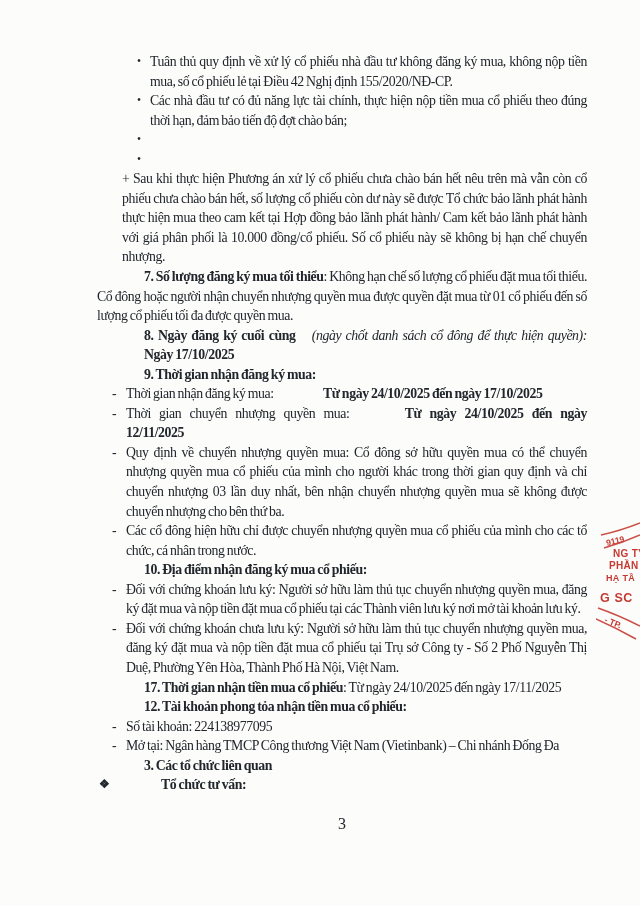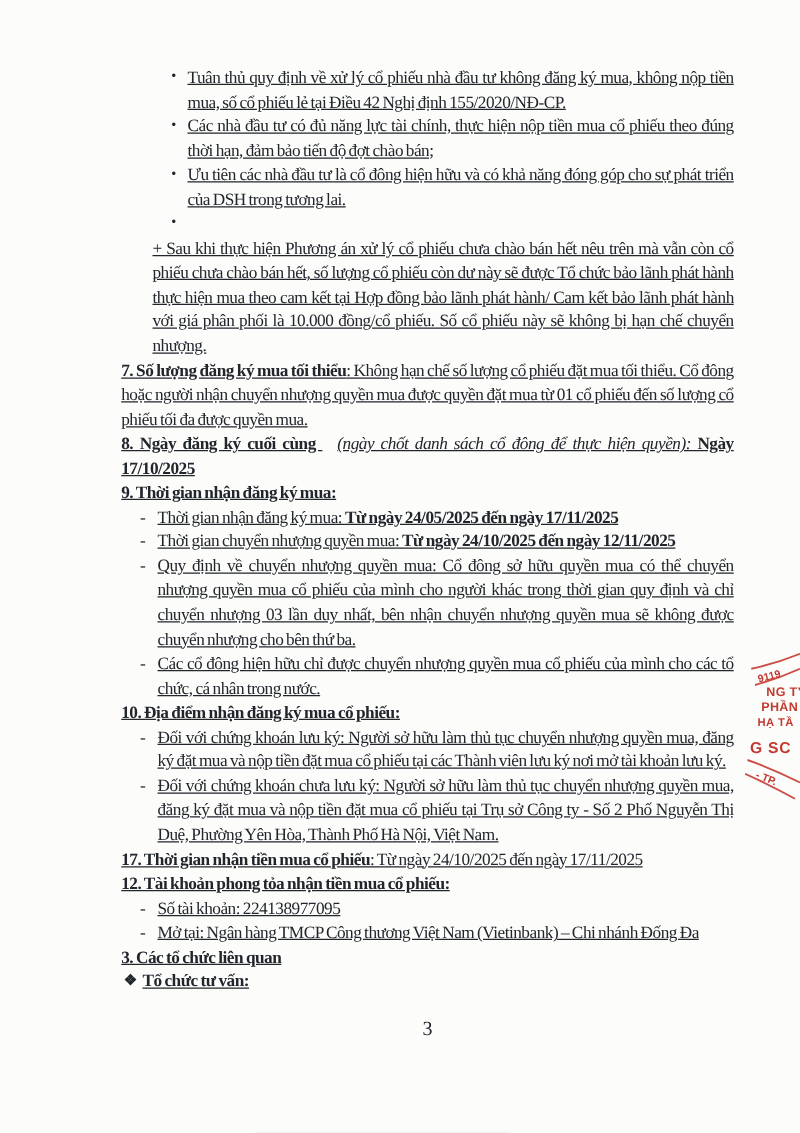--- a/index.html
+++ b/index.html
@@ -8,22 +8,22 @@
     background:#fcfcfa;overflow:hidden;
     font-family:"Liberation Serif","DejaVu Serif",serif;
     color:#21252c;
   }
   .content{
     position:absolute;left:97px;top:52px;width:490px;
     font-size:13.8px;line-height:19.55px;
     letter-spacing:-0.4px;word-spacing:-0.8px;
   }
   .para{display:flex;}
-  .runs{flex:1;text-align:justify;text-decoration:underline;}
-  .b{font-weight:bold;}
+  .runs{flex:1;text-align:justify;}
+  .b{font-weight:bold;margin-left:47px;}
   .i{font-style:italic;margin-left:12px;}
   .marker{flex:none;}
   .plus{padding-left:25px;}
   .bullet{padding-left:40px;}
   .bullet .marker{width:13px;font-size:11.5px;}
   .dash{padding-left:15px;}
   .dash .marker{width:14px;}
   .diamond{padding-left:2px;}
   .diamond .marker{width:15px;font-weight:bold;font-size:12px;}
   .pageno{margin-top:20px;text-align:center;letter-spacing:0;}
@@ -43,40 +43,39 @@
   <div class="para bullet">
         <span class="marker">•</span>
         <span class="runs"><span>Tuân thủ quy định về xử lý cổ phiếu nhà đầu tư không đăng ký mua, không nộp tiền mua, số cổ phiếu lẻ tại Điều 42 Nghị định 155/2020/NĐ-CP.</span></span>
       </div>
       <div class="para bullet">
         <span class="marker">•</span>
         <span class="runs"><span>Các nhà đầu tư có đủ năng lực tài chính, thực hiện nộp tiền mua cổ phiếu theo đúng thời hạn, đảm bảo tiến độ đợt chào bán;</span></span>
       </div>
       <div class="para bullet">
         <span class="marker">•</span>
-        <span class="runs"><span>Ưu tiên các nhà đầu tư là cổ đông hiện hữu và có khả năng đóng góp cho sự phát triển của DSH trong tương lai.</span></span>
       </div>
       <div class="para bullet">
         <span class="marker">•</span>
       </div>
       <div class="para plus">
         <span class="runs"><span>+ Sau khi thực hiện Phương án xử lý cổ phiếu chưa chào bán hết nêu trên mà vẫn còn cổ phiếu chưa chào bán hết, số lượng cổ phiếu còn dư này sẽ được Tổ chức bảo lãnh phát hành thực hiện mua theo cam kết tại Hợp đồng bảo lãnh phát hành/ Cam kết bảo lãnh phát hành với giá phân phối là 10.000 đồng/cổ phiếu. Số cổ phiếu này sẽ không bị hạn chế chuyển nhượng.</span></span>
       </div>
       <div class="para num">
         <span class="runs"><span class="b">7. Số lượng đăng ký mua tối thiểu</span><span>: Không hạn chế số lượng cổ phiếu đặt mua tối thiểu. Cổ đông hoặc người nhận chuyển nhượng quyền mua được quyền đặt mua từ 01 cổ phiếu đến số lượng cổ phiếu tối đa được quyền mua.</span></span>
       </div>
       <div class="para num">
         <span class="runs"><span class="b">8. Ngày đăng ký cuối cùng </span><span class="i">(ngày chốt danh sách cổ đông để thực hiện quyền):</span><span class="b"> Ngày 17/10/2025</span></span>
       </div>
       <div class="para num">
         <span class="runs"><span class="b">9. Thời gian nhận đăng ký mua:</span></span>
       </div>
       <div class="para dash">
         <span class="marker">-</span>
-        <span class="runs"><span>Thời gian nhận đăng ký mua: </span><span class="b">Từ ngày 24/05/2025 đến ngày 17/11/2025</span></span>
+        <span class="runs"><span>Thời gian nhận đăng ký mua: </span><span class="b">Từ ngày 24/10/2025 đến ngày 17/10/2025</span></span>
       </div>
       <div class="para dash">
         <span class="marker">-</span>
         <span class="runs"><span>Thời gian chuyển nhượng quyền mua: </span><span class="b">Từ ngày 24/10/2025 đến ngày 12/11/2025</span></span>
       </div>
       <div class="para dash">
         <span class="marker">-</span>
         <span class="runs"><span>Quy định về chuyển nhượng quyền mua: Cổ đông sở hữu quyền mua có thể chuyển nhượng quyền mua cổ phiếu của mình cho người khác trong thời gian quy định và chỉ chuyển nhượng 03 lần duy nhất, bên nhận chuyển nhượng quyền mua sẽ không được chuyển nhượng cho bên thứ ba.</span></span>
       </div>
       <div class="para dash">

